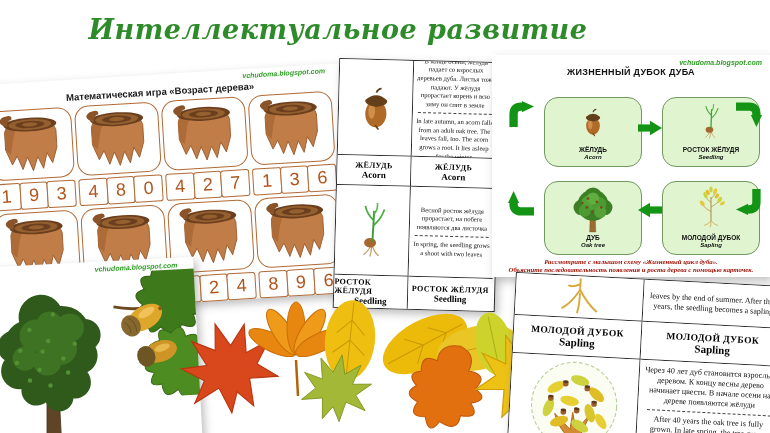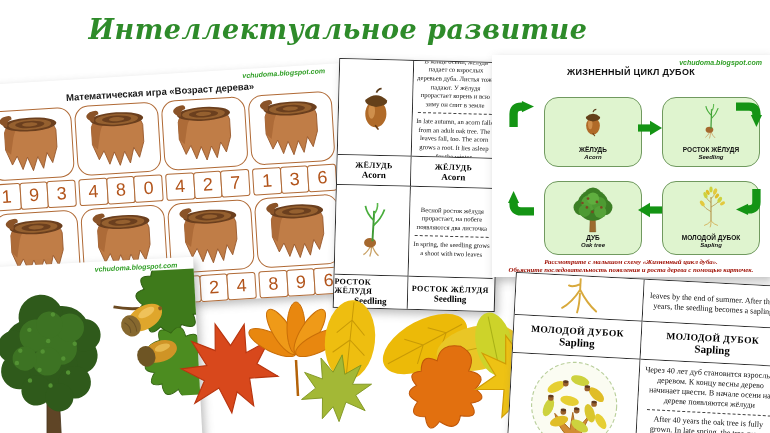--- a/index.html
+++ b/index.html
@@ -373,21 +373,21 @@
       </div>
       <div class="tcell">
         <span class="lbl-ru">РОСТОК ЖЁЛУДЯ</span>
         <span class="lbl-en">Seedling</span>
       </div>
     </div>
   </div>
 
   <div class="card cycle-card">
     <span class="sitelink" style="top:4px;right:8px;">vchudoma.blogspot.com</span>
-    <div class="cy-title-ru">ЖИЗНЕННЫЙ ЦИКЛ ДУБОК</div>
+    <div class="cy-title-ru">ЖИЗНЕННЫЙ ДУБОК ДУБА</div>
     <div class="diagram">
       <div class="cyc" style="left:52px;top:2px;width:96px;height:68px;">
         <div class="img">
             <svg width="22" height="30" viewBox="0 0 40 52">
               <use href="#g-acorn"></use>
             </svg>
           </div>
         <span class="cc-ru">ЖЁЛУДЬ</span>
         <span class="cc-en">Acorn</span>
       </div>

